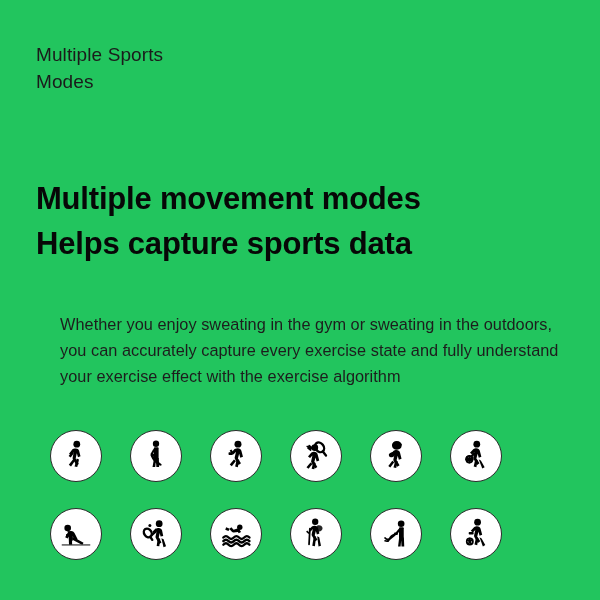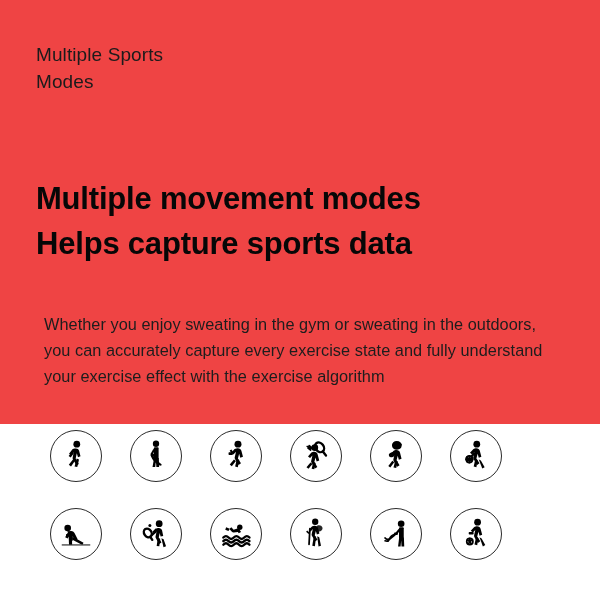--- a/index.html
+++ b/index.html
@@ -12,22 +12,22 @@
     width: 600px;
     height: 600px;
     overflow: hidden;
     font-family: "Liberation Sans", sans-serif;
     -webkit-font-smoothing: antialiased;
   }
 
   .page {
     position: relative;
     width: 600px;
-    height: 424px;
-    background: #ef4444;
+    height: 600px;
+    background: #22c55e;
     box-sizing: border-box;
   }
 
   
   .eyebrow {
     position: absolute;
     left: 36px;
     top: 41px;
     width: 230px;
     font-family: "Liberation Sans", sans-serif;
@@ -50,21 +50,21 @@
     font-weight: 700;
     line-height: 45px;
     color: #070707;
     letter-spacing: -0.2px;
     white-space: pre-line;
   }
 
   
   .body-copy {
     position: absolute;
-    left: 44px;
+    left: 60px;
     top: 295px;
     width: 500px;
     font-family: "Liberation Sans", sans-serif;
     font-size: 16.3px;
     font-weight: 400;
     line-height: 26px;
     color: #1d1d1d;
     letter-spacing: 0.05px;
   }
 

